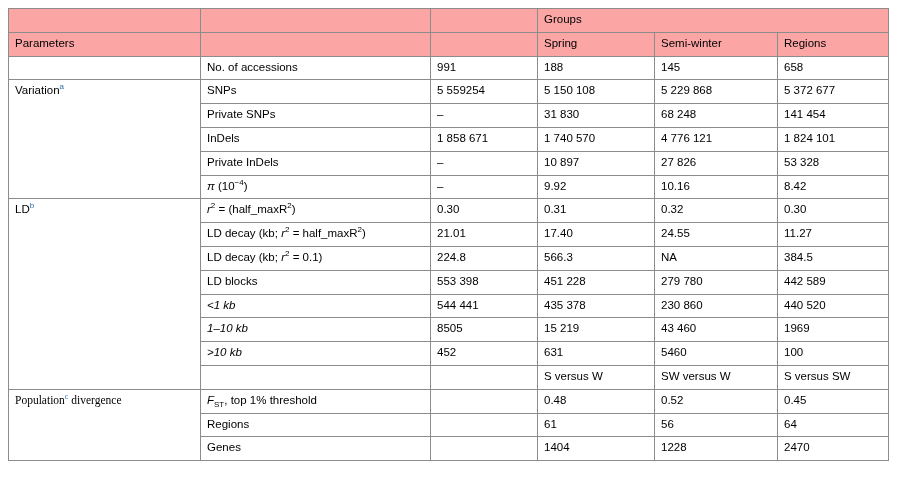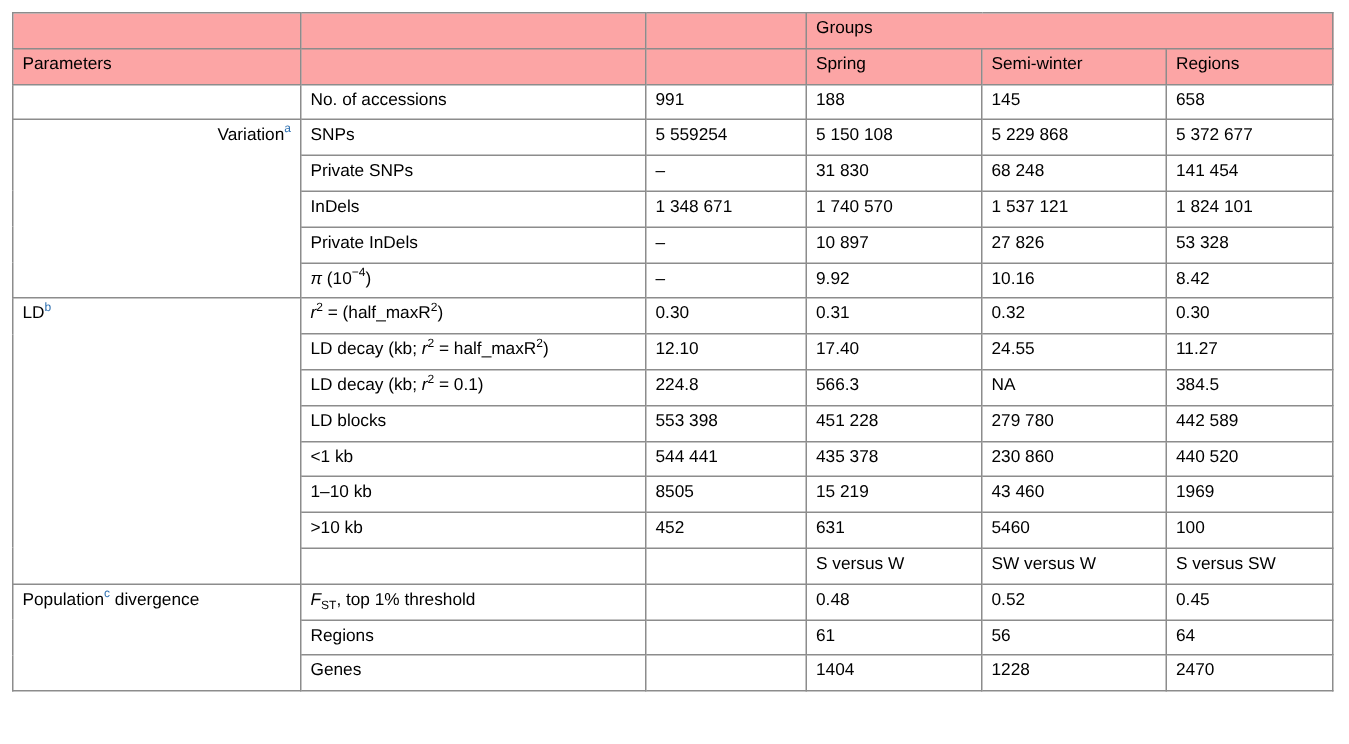--- a/index.html
+++ b/index.html
@@ -44,20 +44,21 @@
     box-sizing: border-box;
   }
   .hdr-green {
     background: #fca5a5;
   }
   .hdr-bold {
     font-weight: bold;
   }
   .indent {
     padding-left: 22px;
+    font-style: italic;
   }
   sup {
     font-size: 8px;
     vertical-align: super;
     line-height: 0;
   }
   sub {
     font-size: 8px;
     vertical-align: sub;
     line-height: 0;
@@ -101,39 +102,39 @@
     <tbody id="table-body">
         <tr>
           <td></td>
           <td>No. of accessions</td>
           <td>991</td>
           <td>188</td>
           <td>145</td>
           <td>658</td>
         </tr>
         <tr>
-          <td rowspan="5" style="vertical-align: top; text-align: right;">Variation<sup class="blue-sup">a</sup></td>
+          <td rowspan="5" style="vertical-align: top;">Variation<sup class="blue-sup">a</sup></td>
           <td>SNPs</td>
           <td>5 559254</td>
           <td>5 150 108</td>
           <td>5 229 868</td>
           <td>5 372 677</td>
         </tr>
         <tr>
           <td>Private SNPs</td>
           <td>–</td>
           <td>31 830</td>
           <td>68 248</td>
           <td>141 454</td>
         </tr>
         <tr>
           <td>InDels</td>
-          <td>1 348 671</td>
+          <td>1 858 671</td>
           <td>1 740 570</td>
-          <td>1 537 121</td>
+          <td>4 776 121</td>
           <td>1 824 101</td>
         </tr>
         <tr>
           <td>Private InDels</td>
           <td>–</td>
           <td>10 897</td>
           <td>27 826</td>
           <td>53 328</td>
         </tr>
         <tr>
@@ -146,21 +147,21 @@
         <tr>
           <td rowspan="8" style="vertical-align: top; margin-top: 36px;">LD<sup class="blue-sup">b</sup></td>
           <td><span class="ital">r</span><sup>2</sup> = (half_maxR<sup>2</sup>)</td>
           <td>0.30</td>
           <td>0.31</td>
           <td>0.32</td>
           <td>0.30</td>
         </tr>
         <tr>
           <td>LD decay (kb; <span class="ital">r</span><sup>2</sup> = half_maxR<sup>2</sup>)</td>
-          <td>12.10</td>
+          <td>21.01</td>
           <td>17.40</td>
           <td>24.55</td>
           <td>11.27</td>
         </tr>
         <tr>
           <td>LD decay (kb; <span class="ital">r</span><sup>2</sup> = 0.1)</td>
           <td>224.8</td>
           <td>566.3</td>
           <td>NA</td>
           <td>384.5</td>
@@ -194,21 +195,21 @@
           <td>100</td>
         </tr>
         <tr>
           <td></td>
           <td></td>
           <td>S versus W</td>
           <td>SW versus W</td>
           <td>S versus SW</td>
         </tr>
         <tr>
-          <td rowspan="3" style="vertical-align: top;">Population<sup class="blue-sup">c</sup> divergence</td>
+          <td rowspan="3" style="vertical-align: top; font-family: Liberation Serif, serif;">Population<sup class="blue-sup">c</sup> divergence</td>
           <td><span class="ital">F</span><sub>ST</sub>, top 1% threshold</td>
           <td></td>
           <td>0.48</td>
           <td>0.52</td>
           <td>0.45</td>
         </tr>
         <tr>
           <td>Regions</td>
           <td></td>
           <td>61</td>

